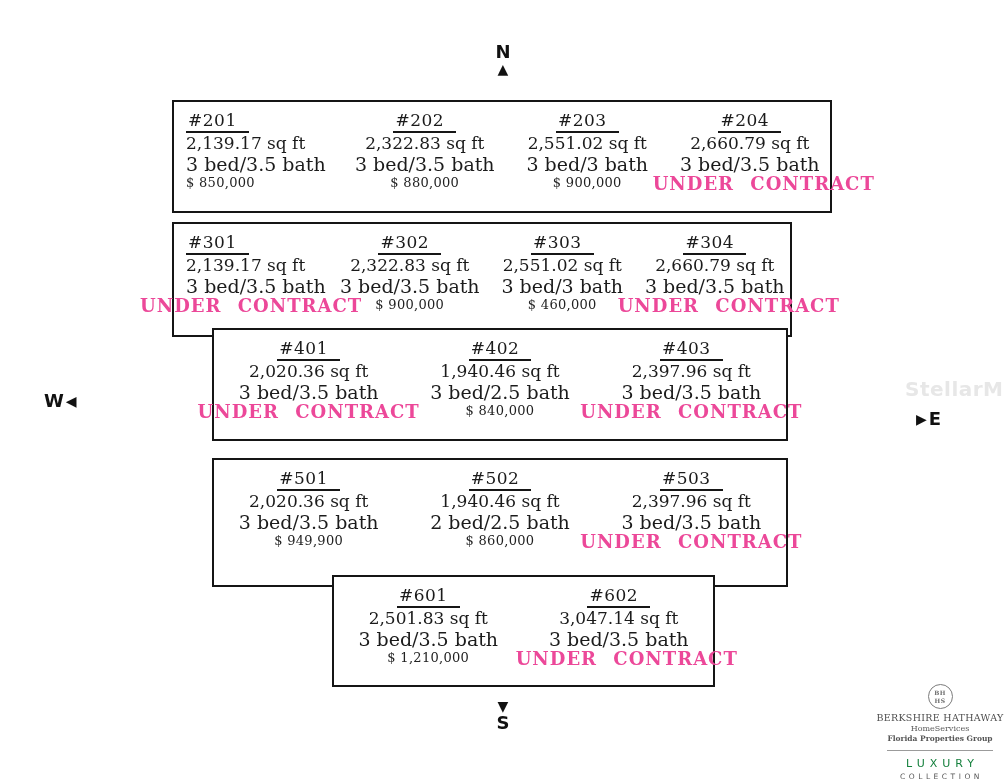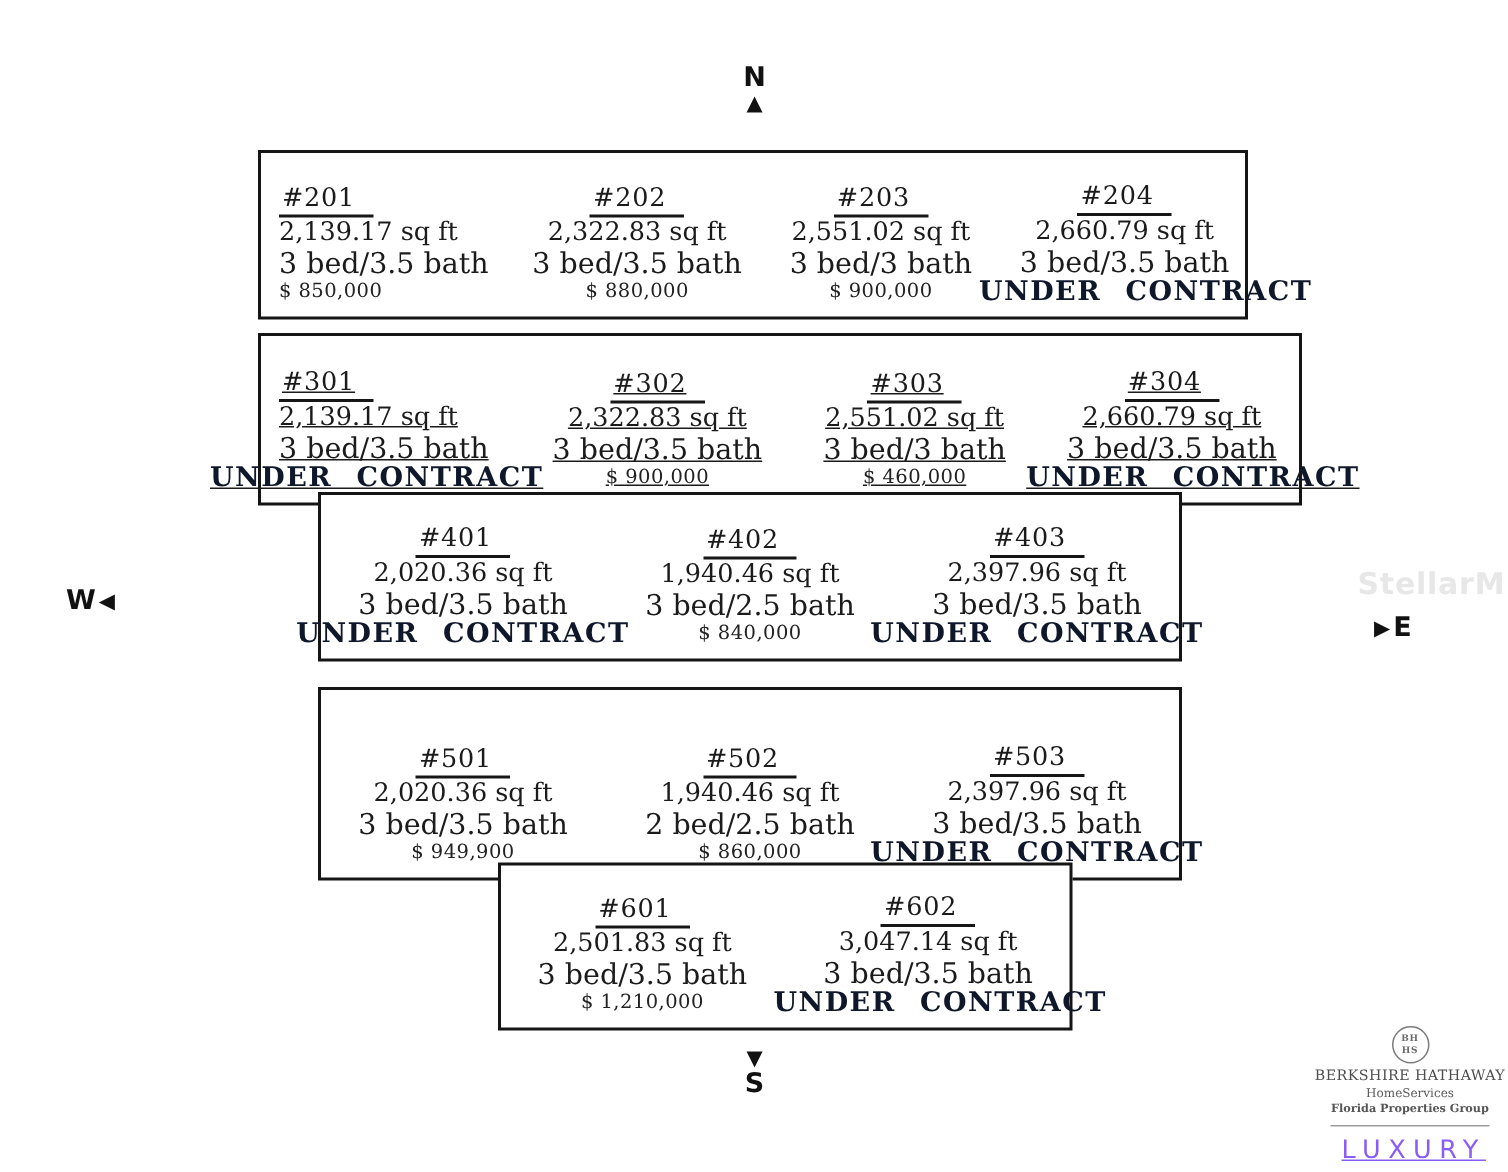--- a/index.html
+++ b/index.html
@@ -15,57 +15,57 @@
   .compass .arrow{font-size:14px;line-height:1;}
   #compass-n{left:487px;top:43px;width:32px;}
   #compass-n .arrow{margin-top:1px;}
   #compass-s{left:487px;top:699px;width:32px;}
   #compass-s .letter{margin-top:1px;}
   #compass-w{left:44px;top:392px;}
   #compass-w .arrow{margin-left:2px;}
   #compass-e{left:916px;top:410px;}
   #compass-e .arrow{margin-right:2px;}
   
-  .floor{position:absolute;border:2px solid #151515;display:flex;align-items:flex-end;
+  .floor{position:absolute;border:2px solid #151515;display:flex;align-items:flex-start;
     padding:8px 4px 7px;box-sizing:border-box;background:#fff;gap:10px;}
   .floor[data-floor="0"]{left:172px;top:100px;width:660px;height:113px;}
-  .floor[data-floor="1"]{left:172px;top:222px;width:696px;height:115px;text-decoration:underline;}
+  .floor[data-floor="1"]{left:172px;top:222px;width:620px;height:115px;}
   .floor[data-floor="2"]{left:212px;top:328px;width:576px;height:113px;}
   .floor[data-floor="3"]{left:212px;top:458px;width:576px;height:129px;}
   .floor[data-floor="4"]{left:332px;top:575px;width:383px;height:112px;}
   .cell{flex:1;display:flex;flex-direction:column;justify-content:space-between;
     align-items:center;min-width:0;}
   .floor[data-floor="0"] .cell:first-child,
   .floor[data-floor="1"] .cell:first-child{align-items:flex-start;padding-left:8px;}
   .unum{font-size:17px;letter-spacing:.5px;border-bottom:2px solid #161616;
     padding:0 12px 1px 2px;}
   .sqft{font-size:17px;}
   .bb{font-size:19px;}
   .price{font-size:13px;letter-spacing:.3px;color:#222;padding-bottom:2px;}
-  .uc{position:relative;font-size:18px;font-weight:bold;color:#0f172a;
+  .uc{position:relative;font-size:18px;font-weight:bold;color:#ec4899;
     letter-spacing:1px;word-spacing:9px;white-space:nowrap;line-height:1;}
   .floor[data-floor="0"] .cell:nth-child(4) .uc{left:14px;}
   .floor[data-floor="1"] .cell:nth-child(1) .uc{left:-46px;}
   .floor[data-floor="1"] .cell:nth-child(4) .uc{left:14px;}
   .floor[data-floor="4"] .cell:nth-child(2) .uc{left:8px;}
   
   .watermark{position:absolute;left:905px;top:377px;font-family:"DejaVu Sans","Liberation Sans",sans-serif;
     font-size:20px;font-weight:600;color:#e7e7e7;letter-spacing:.5px;}
   
   .brand{position:absolute;left:876px;top:684px;width:128px;text-align:center;
     color:#5d5d5d;line-height:1.25;}
   .brand .seal{width:23px;height:23px;border:1.5px solid #7c7c7c;border-radius:50%;
     margin:0 auto 3px;display:flex;align-items:center;justify-content:center;
     font-size:6px;letter-spacing:.5px;color:#6a6a6a;white-space:pre-line;font-weight:bold;}
   .brand .bh{font-size:9.5px;letter-spacing:.3px;color:#4d4d4d;}
   .brand .hs{font-size:8px;color:#5a5a5a;}
   .brand .fpg{font-size:7.5px;font-weight:bold;color:#555;}
   .brand .divider{width:106px;border-top:1px solid #9b9b9b;margin:7px auto 6px;}
-  .brand .lux{font-family:"DejaVu Sans","Liberation Sans",sans-serif;font-size:17px;
-    letter-spacing:5px;color:#8b5cf6;padding-left:5px;text-decoration:underline;}
+  .brand .lux{font-family:"DejaVu Sans","Liberation Sans",sans-serif;font-size:11px;
+    letter-spacing:5px;color:#15803d;padding-left:5px;}
   .brand .coll{font-family:"DejaVu Sans","Liberation Sans",sans-serif;font-size:7.5px;
     letter-spacing:3.5px;color:#585858;padding-left:3px;margin-top:1px;}
 </style>
 </head>
 <body>
 
 <div class="canvas">
 
   <div class="compass vert" id="compass-n">
     <span class="letter">N</span>

